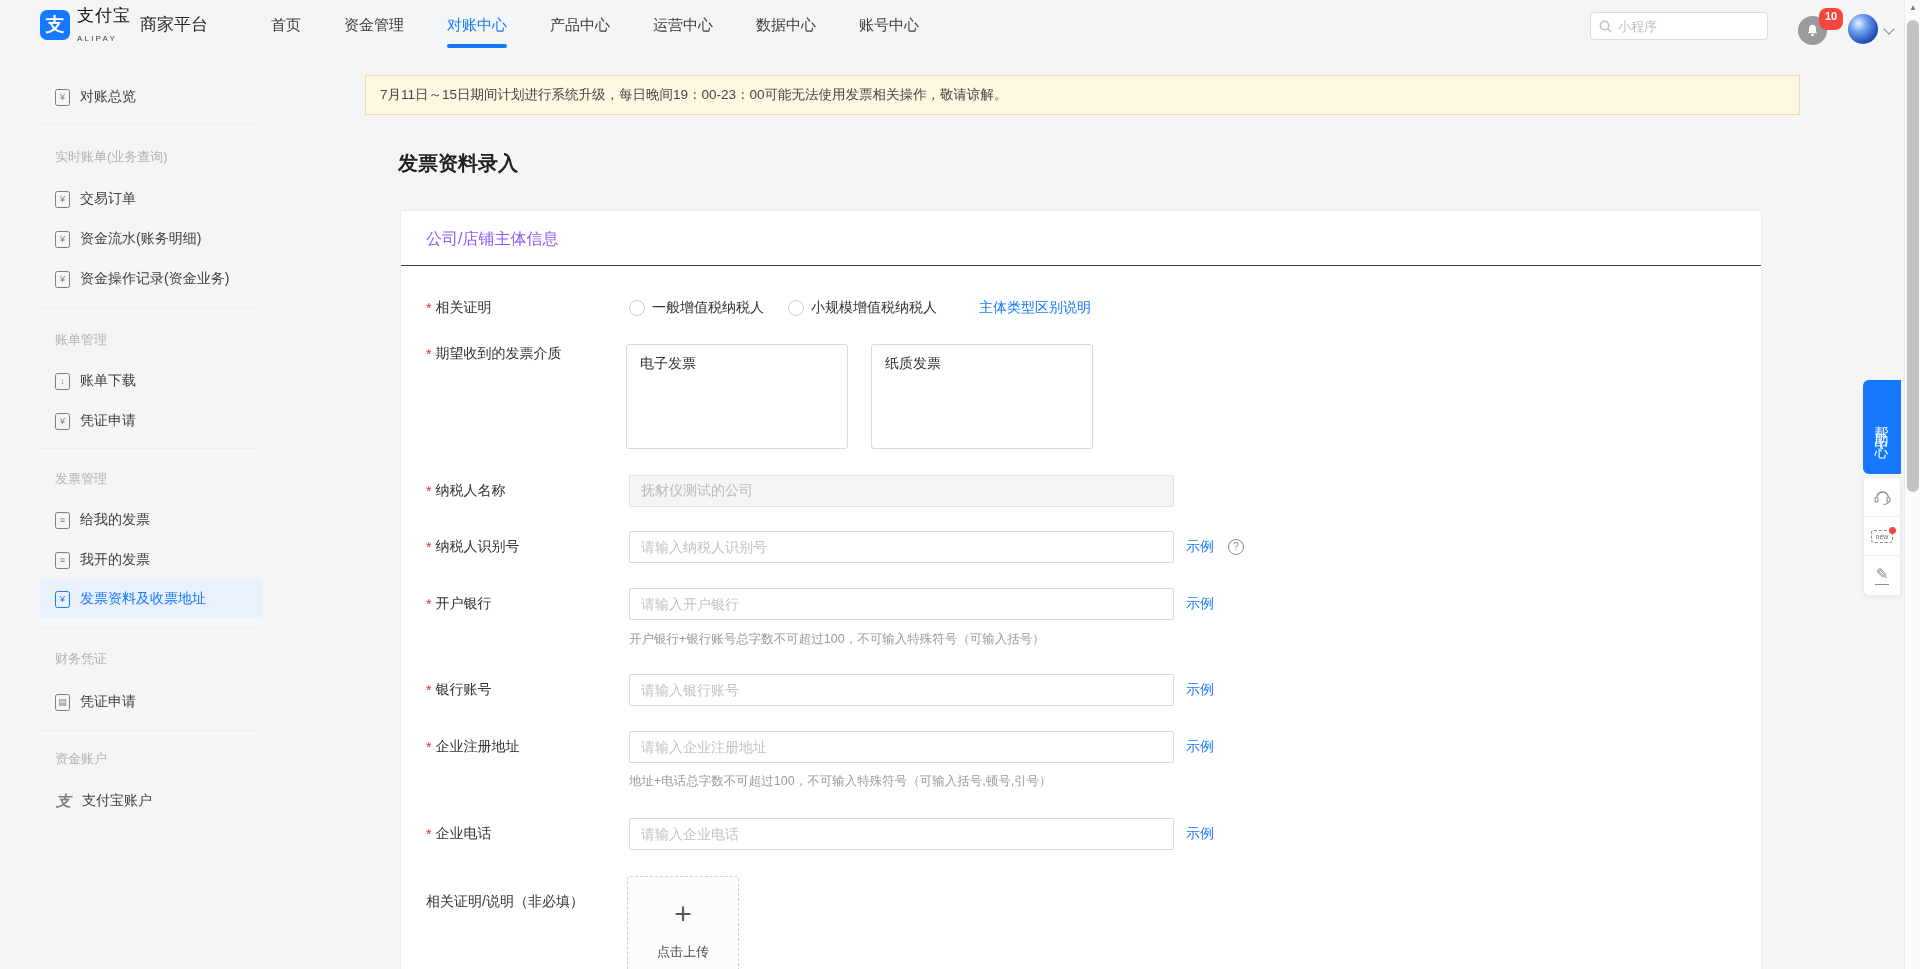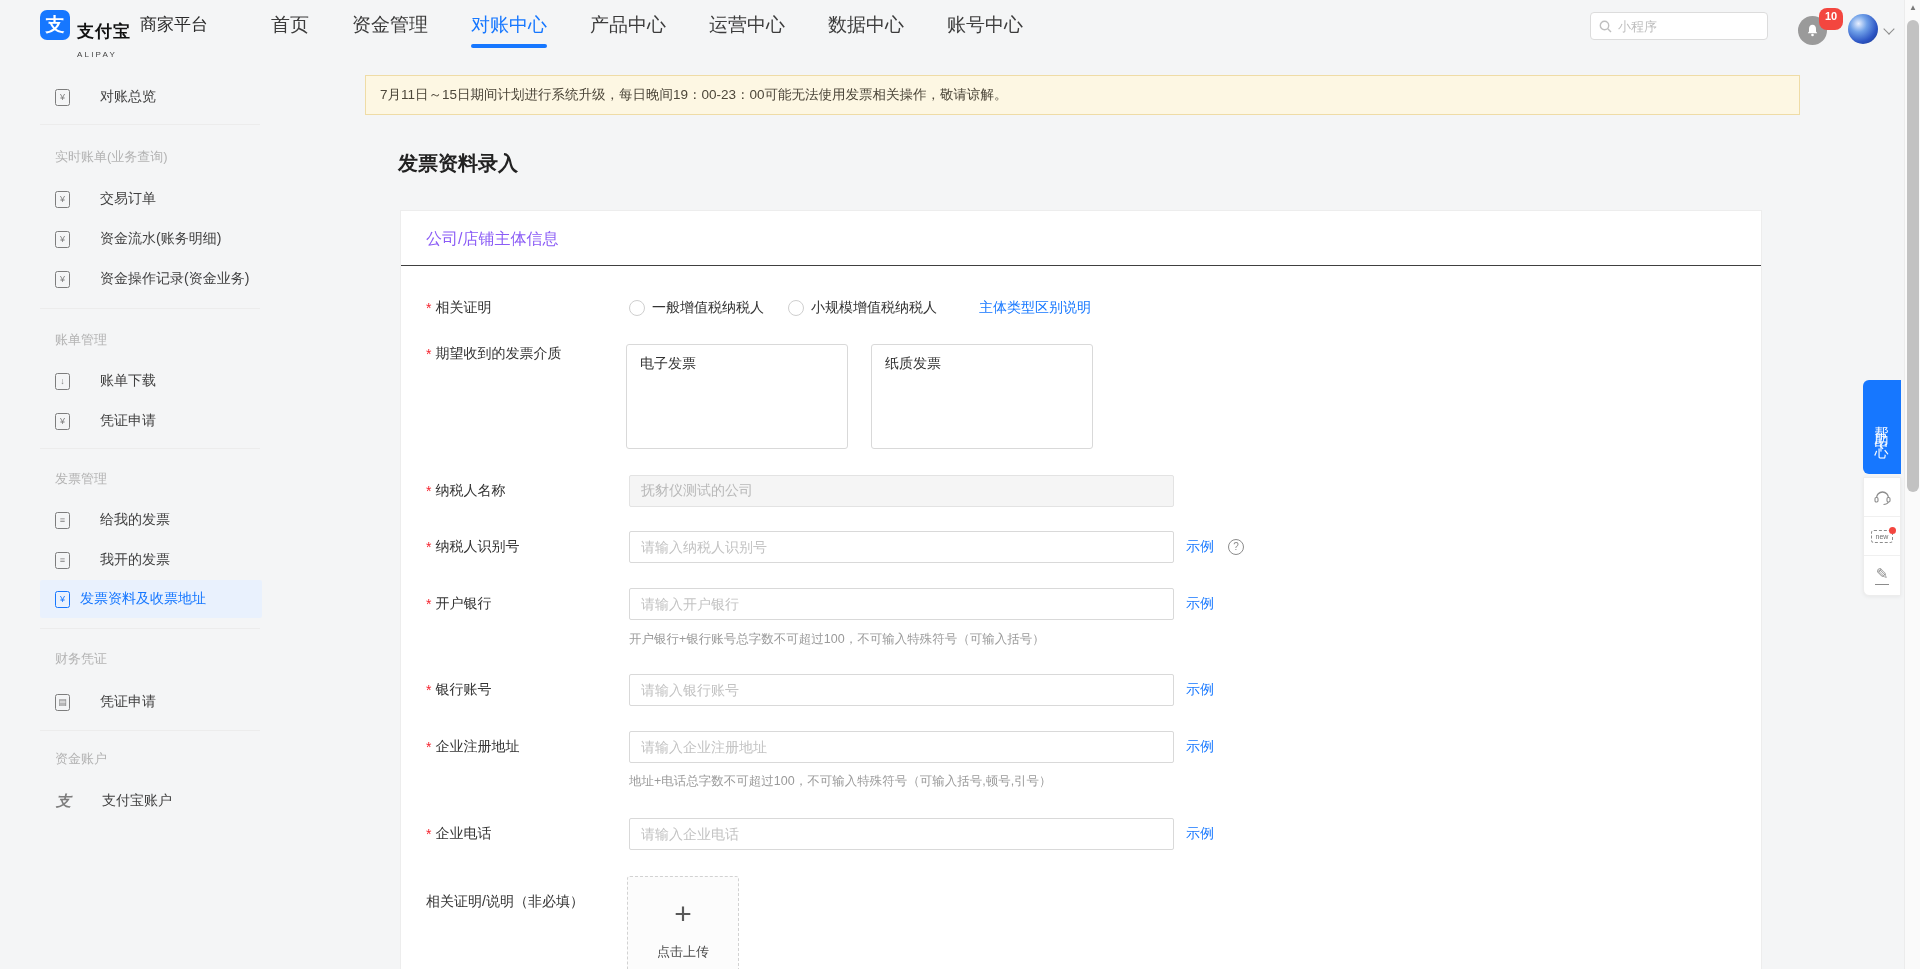--- a/index.html
+++ b/index.html
@@ -9,25 +9,25 @@
     background:#f4f5f6;
     -webkit-font-smoothing: antialiased;
   }
   .stage { position:relative; width:1920px; height:969px; background:#f4f5f6; overflow:hidden; }
 
   
   .topbar { position:absolute; left:0; top:0; width:1920px; height:50px; }
   .logo-box { position:absolute; left:40px; top:10px; width:30px; height:30px; border-radius:7px;
     background:#1677ff; color:#fff; font-size:19px; font-weight:bold; text-align:center; line-height:30px; }
   .logo-text { position:absolute; left:77px; top:7px; line-height:1; }
-  .logo-cn { font-size:17px; font-weight:bold; color:#111; letter-spacing:1px;margin-top:16px; }
+  .logo-cn { font-size:17px; font-weight:normal; color:#111; letter-spacing:1px; }
   .logo-en { font-size:8px; color:#444; letter-spacing:2.2px; margin-top:11px; }
   .platform-title { position:absolute; left:140px; top:0; height:50px; line-height:50px; font-size:17px; color:#2b2b2b; }
   .topnav { position:absolute; left:271px; top:0; height:50px; display:flex; gap:43px; }
-  .topnav-item { position:relative; height:50px; line-height:50px; font-size:19px; color:#3c3c3c; cursor:pointer; white-space:nowrap; }
+  .topnav-item { position:relative; height:50px; line-height:50px; font-size:15px; color:#3c3c3c; cursor:pointer; white-space:nowrap; }
   .topnav-item.active { color:#1677ff; }
   .topnav-underline { position:absolute; left:0; right:0; bottom:2px; height:4px; border-radius:2px; background:#1677ff; }
   .search-box { position:absolute; left:1590px; top:12px; width:178px; height:28px; background:#fff;
     border:1px solid #dcdcdc; border-radius:4px; display:flex; align-items:center; padding:0 8px; }
   .search-box svg { flex:0 0 auto; margin-right:6px; }
   .search-input { border:none; outline:none; width:100%; font-size:13px; color:#333; background:transparent; }
   .search-input::placeholder { color:#bfbfbf; }
   .bell-btn { position:absolute; left:1798px; top:16px; width:29px; height:29px; border-radius:50%;
     background:#9a9a9a; display:flex; align-items:center; justify-content:center; cursor:pointer; }
   .badge { position:absolute; left:1819px; top:8px; min-width:24px; height:22px; padding:0 5px; border-radius:8px;
@@ -38,21 +38,21 @@
     border-right:1.5px solid #8c8c8c; border-bottom:1.5px solid #8c8c8c; transform:rotate(45deg); cursor:pointer; }
 
   
   .scrollbar { position:absolute; left:1904px; top:0; width:16px; height:969px; background:#fafafa; border-left:1px solid #ececec; }
   .scroll-arrow { position:absolute; left:0; top:3px; width:16px; text-align:center; font-size:8px; color:#7a7a7a; }
   .scroll-thumb { position:absolute; left:2px; top:20px; width:12px; height:472px; background:#c2c2c2; border-radius:6px; }
 
   
   .sidebar { position:absolute; left:0; top:50px; width:300px; height:919px; }
   .side-item { position:absolute; left:55px; display:flex; align-items:center; gap:10px; height:22px; cursor:pointer; }
-  .side-item .label { font-size:14px; color:#404040; white-space:nowrap;margin-left:20px; }
+  .side-item .label { font-size:14px; color:#404040; white-space:nowrap; }
   .side-section { position:absolute; left:55px; font-size:13px; color:#b3b3b3; white-space:nowrap; }
   .side-divider { position:absolute; left:40px; width:220px; height:1px; background:#ececec; }
   .nav-glyph { display:inline-flex; width:15px; height:17px; border:1.2px solid #7d7d7d; border-radius:2.5px;
     font-size:9px; color:#7d7d7d; align-items:center; justify-content:center; flex:0 0 auto; }
   .nav-glyph.plain { border:none; font-size:15px; font-weight:bold; font-style:italic; width:17px; height:17px; }
   .side-active { position:absolute; left:40px; top:530px; width:222px; height:38px; background:#e9f1fd; border-radius:2px;
     display:flex; align-items:center; gap:10px; padding-left:15px; cursor:pointer; }
   .side-active .label { font-size:14px; color:#1677ff; }
   .side-active .nav-glyph { border-color:#1677ff; color:#1677ff; }
 

